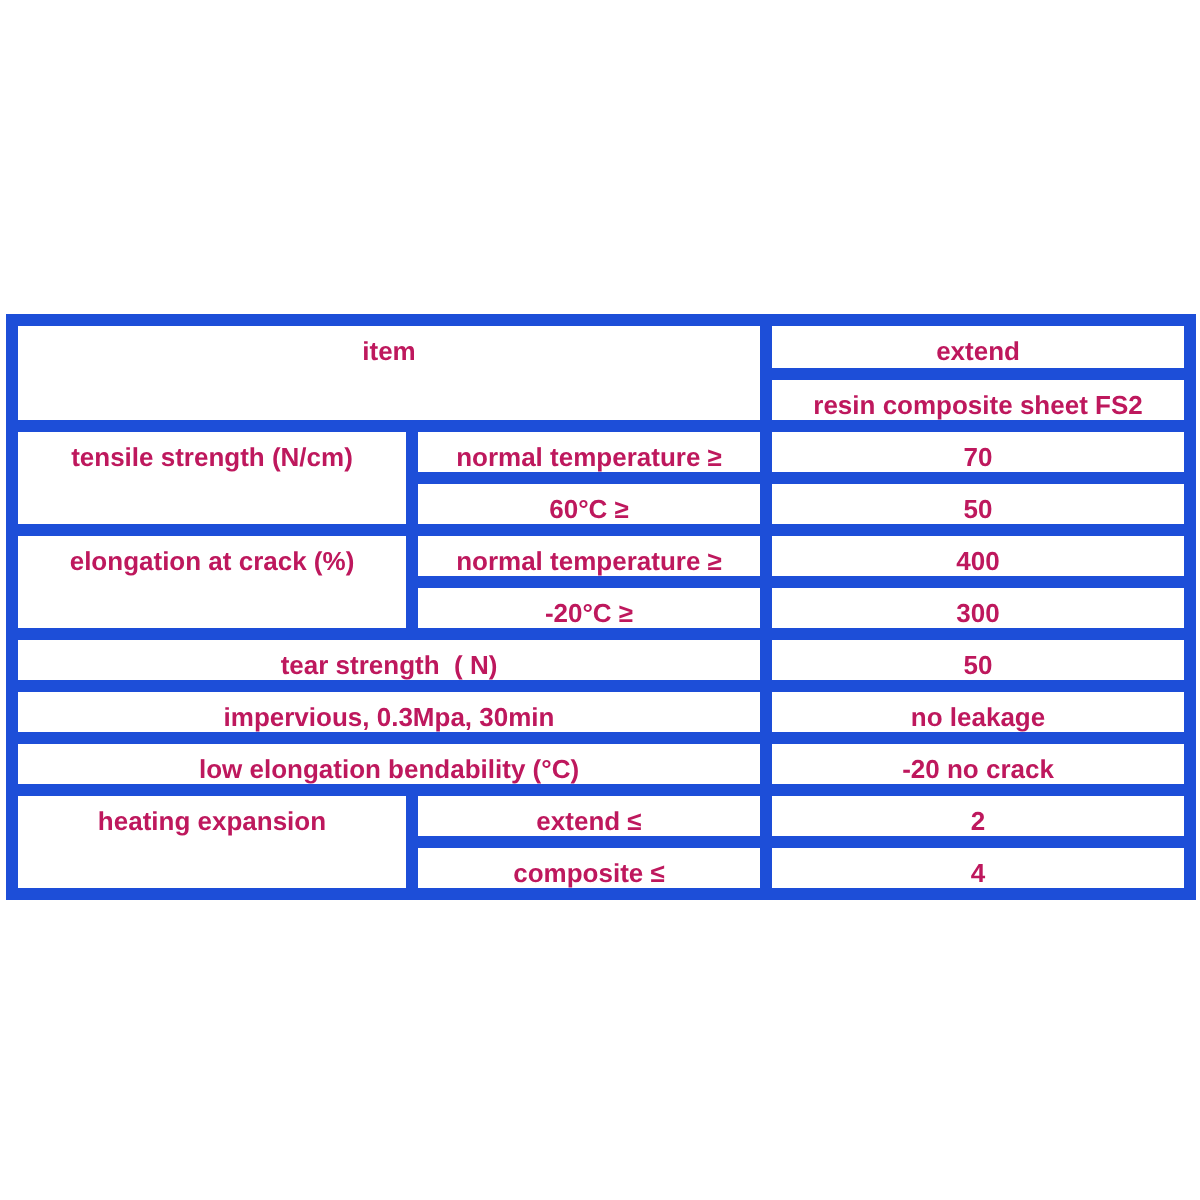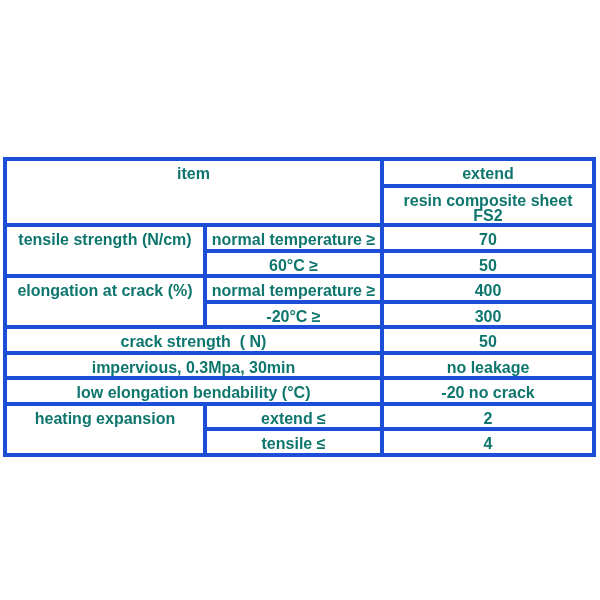--- a/index.html
+++ b/index.html
@@ -17,29 +17,29 @@
   }
   table.spec {
     position: absolute;
     left: 3px;
     top: 157px;
     width: 589px;
     border-collapse: collapse;
     table-layout: fixed;
   }
   table.spec td {
-    border: 4px solid #1d4ed8;
+    border: 6px solid #1d4ed8;
     background: #ffffff;
     text-align: center;
     vertical-align: top;
     padding: 5px 4px 0 4px;
-    font-size: 16px;
+    font-size: 13px;
     font-weight: 700;
     line-height: 15px;
-    color: #0f766e;
+    color: #be185d;
     white-space: pre-wrap;
     overflow: hidden;
   }
   tr.r-head1  { height: 27px; }
   tr.r-head2  { height: 23px; }
   tr.r-data   { height: 25.5px; }
 </style>
 </head>
 <body>
 
@@ -74,38 +74,38 @@
         <td rowspan="2">elongation at crack (%)</td>
         <td>normal temperature ≥</td>
         <td>400</td>
       </tr>
       <tr class="r-data">
         <td>-20°C ≥</td>
         <td>300</td>
       </tr>
 
       <tr class="r-data">
-        <td colspan="2">crack strength  ( N)</td>
+        <td colspan="2">tear strength  ( N)</td>
         <td>50</td>
       </tr>
 
       <tr class="r-data">
         <td colspan="2">impervious, 0.3Mpa, 30min</td>
         <td>no leakage</td>
       </tr>
 
       <tr class="r-data">
         <td colspan="2">low elongation bendability (°C)</td>
         <td>-20 no crack</td>
       </tr>
 
       <tr class="r-data">
         <td rowspan="2">heating expansion</td>
         <td>extend ≤</td>
         <td>2</td>
       </tr>
       <tr class="r-data">
-        <td>tensile ≤</td>
+        <td>composite ≤</td>
         <td>4</td>
       </tr>
     </tbody>
   </table>
 </div>
 
 </body></html>

